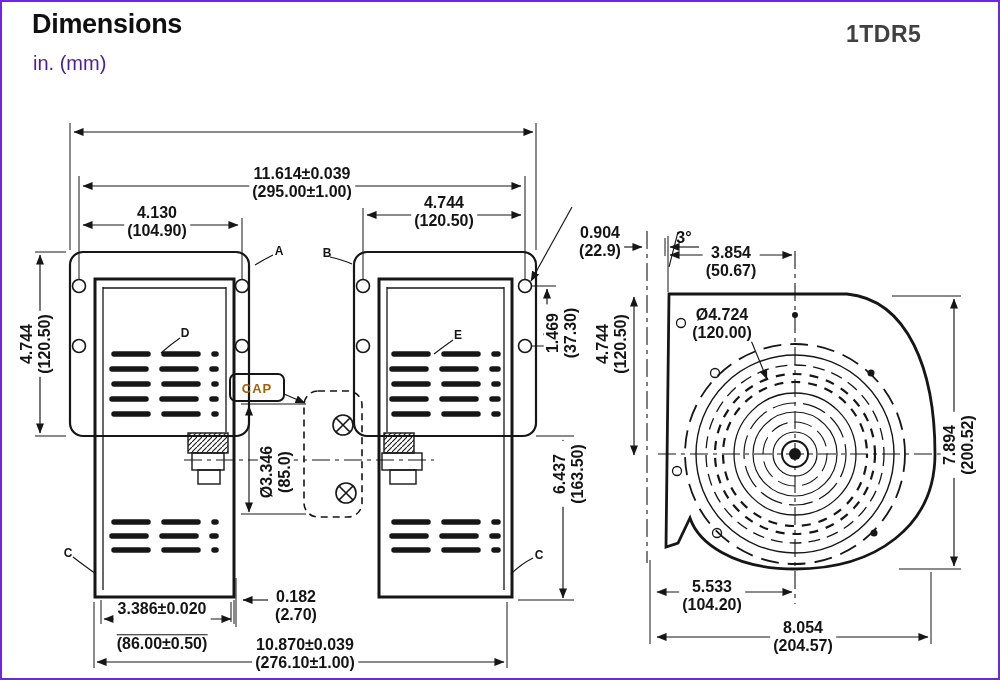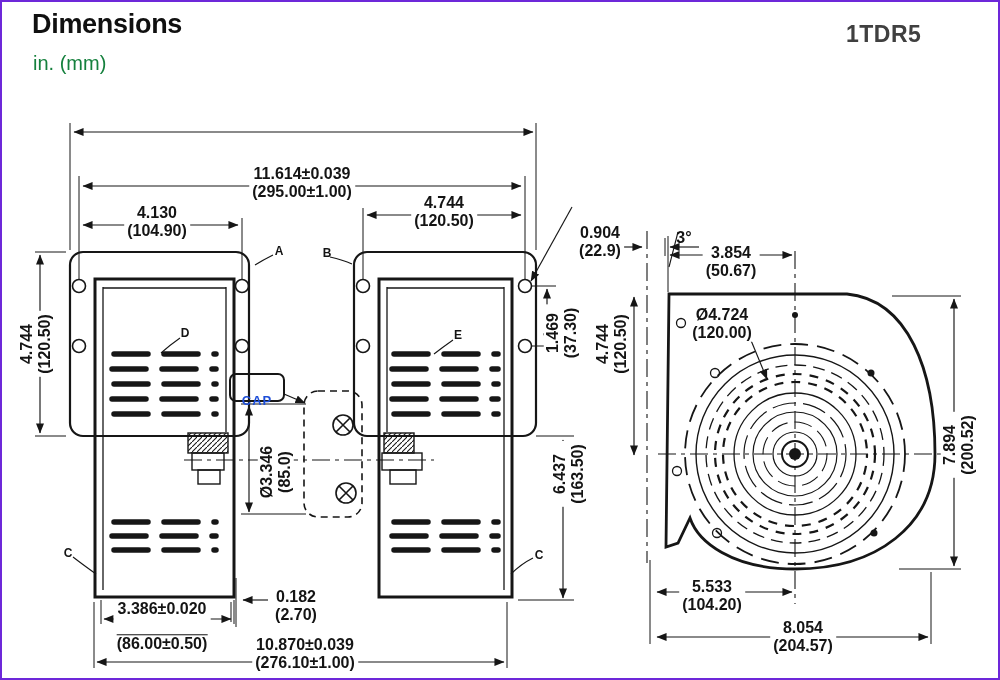--- a/index.html
+++ b/index.html
@@ -14,30 +14,30 @@
     font:600 16px/1.14 "Liberation Sans",sans-serif;color:#141414;
     background:#fff;padding:0 3px;transform:translate(-50%,-50%);
   }
   .rot{transform:translate(-50%,-50%) rotate(-90deg);}
   .nobg{background:transparent;padding:0;}
   .callout{
     position:absolute;font:700 12px/1 "Liberation Sans",sans-serif;color:#141414;
     transform:translate(-50%,-50%);background:transparent;
   }
   .cap-label{
-    position:absolute;font:700 13px/1 "Liberation Sans",sans-serif;color:#1d4ed8;
-    transform:translate(-50%,-50%);letter-spacing:1px;background:transparent;margin-top:12px;
+    position:absolute;font:700 13px/1 "Liberation Sans",sans-serif;color:#a16207;
+    transform:translate(-50%,-50%);letter-spacing:1px;background:transparent;
   }
   .page-title{
     position:absolute;left:30px;top:8px;
     font:800 27px/1.1 "Liberation Sans",sans-serif;color:#101010;letter-spacing:-.3px;
   }
   .units-note{
     position:absolute;left:31px;top:50px;
-    font:500 20px/1.1 "Liberation Sans",sans-serif;color:#15803d;
+    font:500 20px/1.1 "Liberation Sans",sans-serif;color:#4c1d95;
   }
   .model-number{
     position:absolute;left:836px;top:20px;
     font:800 23px/1.1 "Liberation Sans",sans-serif;color:#404040;letter-spacing:.5px;margin-left:8px;
   }
   .ul{border-bottom:1.6px solid #141414;padding-bottom:16px;}
 </style>
 </head>
 <body>
 

